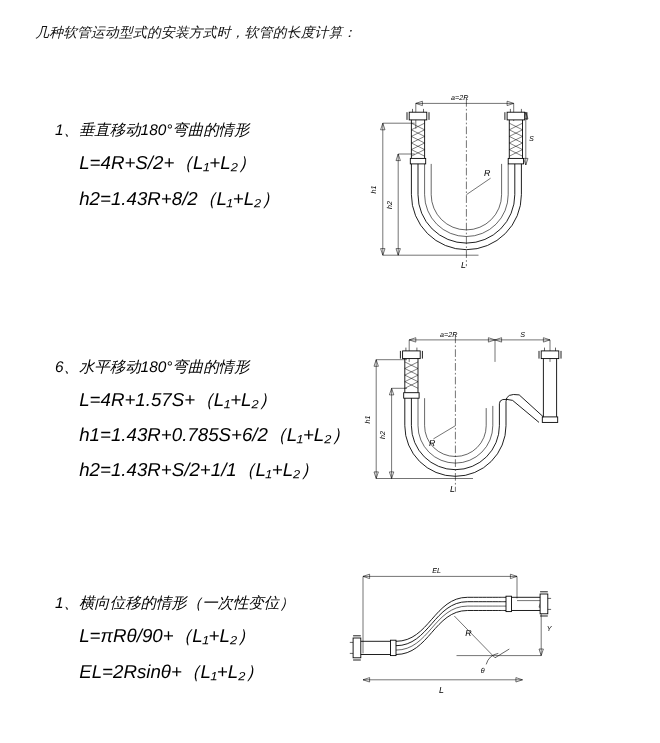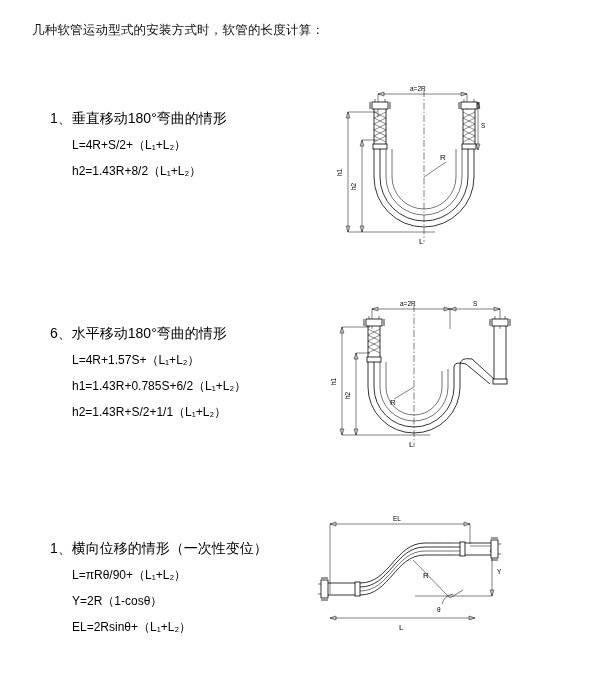--- a/index.html
+++ b/index.html
@@ -12,20 +12,21 @@
     background: #ffffff;
     font-family: "Liberation Sans", sans-serif;
     color: #000000;
     position: relative;
     overflow: hidden;
   }
   .page {
     position: relative;
     width: 500px;
     height: 675px;
+    font-style: italic;
   }
   .heading {
     position: absolute;
     left: 32px;
     top: 22px;
     font-size: 12.5px;
     letter-spacing: 0.2px;
     color: #111;
     white-space: nowrap;
   }
@@ -38,21 +39,21 @@
     position: absolute;
     left: 50px;
     width: 260px;
   }
   .sec-title {
     font-size: 14px;
     margin-bottom: 9px;
     white-space: nowrap;
   }
   .formula {
-    font-size: 12px;
+    font-size: 17px;
     margin: 0 0 9px 22px;
     white-space: nowrap;
   }
   .figure {
     position: absolute;
   }
   svg { display: block; }
   .ln { stroke: #000; stroke-width: 0.8; fill: none; }
   .thin { stroke: #000; stroke-width: 0.55; fill: none; }
   .dim { stroke: #000; stroke-width: 0.5; fill: none; }
@@ -257,21 +258,20 @@
 
         <text class="lbl-b" x="99" y="160">L</text>
       </svg>
     </div>
   </div>
 
   <div class="section" style="top:540px;">
     <div class="sec-text">
       <div class="sec-title">1、横向位移的情形（一次性变位）</div>
       <div class="formula">L=πRθ/90+（L₁+L₂）</div>
-      <div class="formula">Y=2R（1-cosθ）</div>
       <div class="formula">EL=2Rsinθ+（L₁+L₂）</div>
     </div>
 
     <div class="figure" style="left:295px; top:-32px;">
       <svg width="235" height="140" viewBox="0 0 235 140">
 
         <line class="dim" x1="35" y1="16" x2="175" y2="16"></line>
         <path class="dim" d="M35 16 l6 -2 l0 4 z" fill="#000"></path>
         <path class="dim" d="M175 16 l-6 -2 l0 4 z" fill="#000"></path>
         <text class="lbl" x="98" y="13">EL</text>

